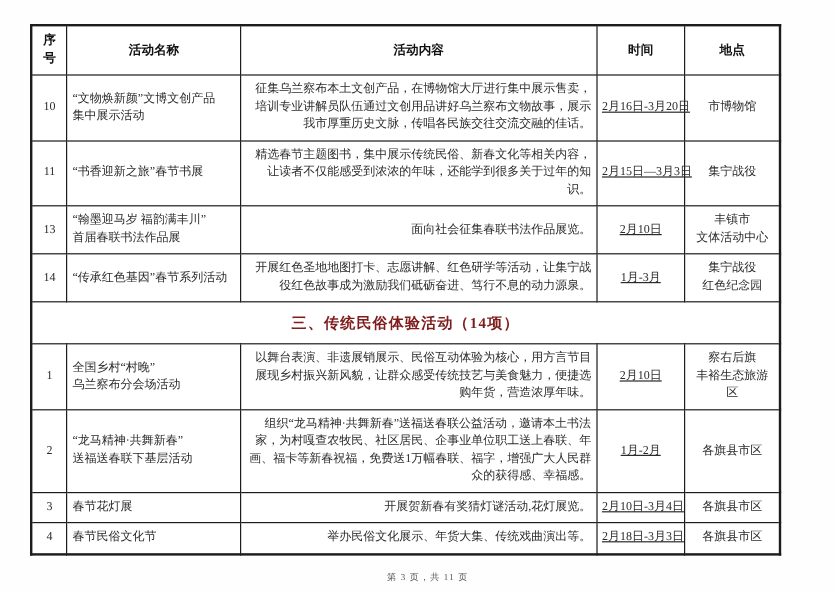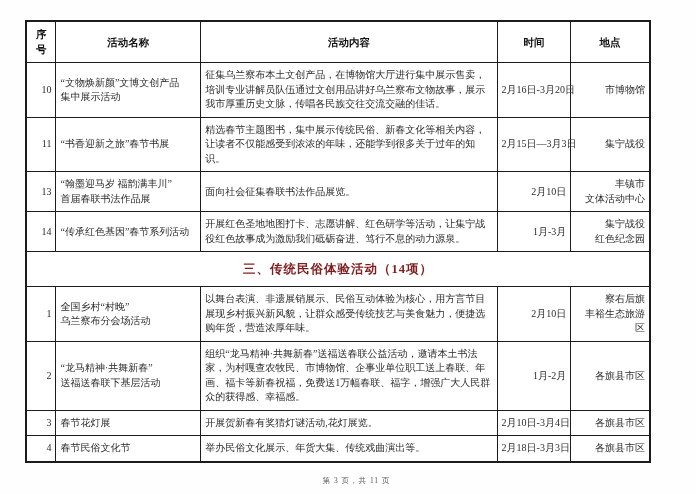--- a/index.html
+++ b/index.html
@@ -43,29 +43,29 @@
   table.activities { border: 2px solid #1c1c1c; }
 
   table.activities th {
     font-weight: bold;
     text-align: center;
     color: #111;
     height: 22px;
     font-size: 10.5px;
   }
   td.cell-no, td.cell-time, td.cell-loc {
-    text-align: right;
+    text-align: center;
     white-space: pre-line;
   }
-  td.cell-time { white-space: nowrap; font-size: 9.5px; padding: 5px 1px; }
+  td.cell-time { white-space: nowrap; font-size: 9.5px; padding: 5px 1px; text-decoration: underline; }
   td.cell-name {
     white-space: pre-line;
   }
   td.cell-content {
-    text-align: left;
+    text-align: right;
     padding: 5px 6px;
   }
   tr.section-row td {
     text-align: center;
     font-weight: bold;
     font-size: 12.5px;
     color: #7f1d1d;
     height: 24px;
     letter-spacing: 1px;
   }
@@ -144,21 +144,21 @@
 乌兰察布分会场活动</td>
           <td class="cell-content">以舞台表演、非遗展销展示、民俗互动体验为核心，用方言节目展现乡村振兴新风貌，让群众感受传统技艺与美食魅力，便捷选购年货，营造浓厚年味。</td>
           <td class="cell-time">2月10日</td>
           <td class="cell-loc">察右后旗
 丰裕生态旅游区</td>
         </tr>
         <tr>
           <td class="cell-no">2</td>
           <td class="cell-name">“龙马精神·共舞新春”
 送福送春联下基层活动</td>
-          <td class="cell-content">组织“龙马精神·共舞新春”送福送春联公益活动，邀请本土书法家，为村嘎查农牧民、市博物馆、企事业单位职工送上春联、年画、福卡等新春祝福，免费送1万幅春联、福字，增强广大人民群众的获得感、幸福感。</td>
+          <td class="cell-content">组织“龙马精神·共舞新春”送福送春联公益活动，邀请本土书法家，为村嘎查农牧民、社区居民、企事业单位职工送上春联、年画、福卡等新春祝福，免费送1万幅春联、福字，增强广大人民群众的获得感、幸福感。</td>
           <td class="cell-time">1月-2月</td>
           <td class="cell-loc">各旗县市区</td>
         </tr>
         <tr>
           <td class="cell-no">3</td>
           <td class="cell-name">春节花灯展</td>
           <td class="cell-content">开展贺新春有奖猜灯谜活动,花灯展览。</td>
           <td class="cell-time">2月10日-3月4日</td>
           <td class="cell-loc">各旗县市区</td>
         </tr>

